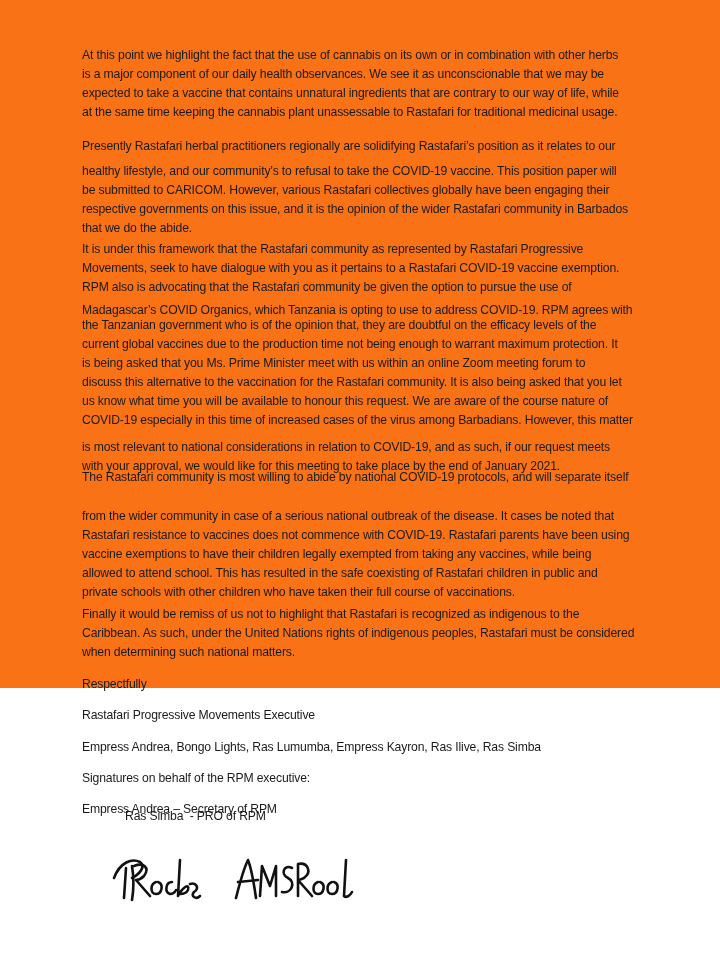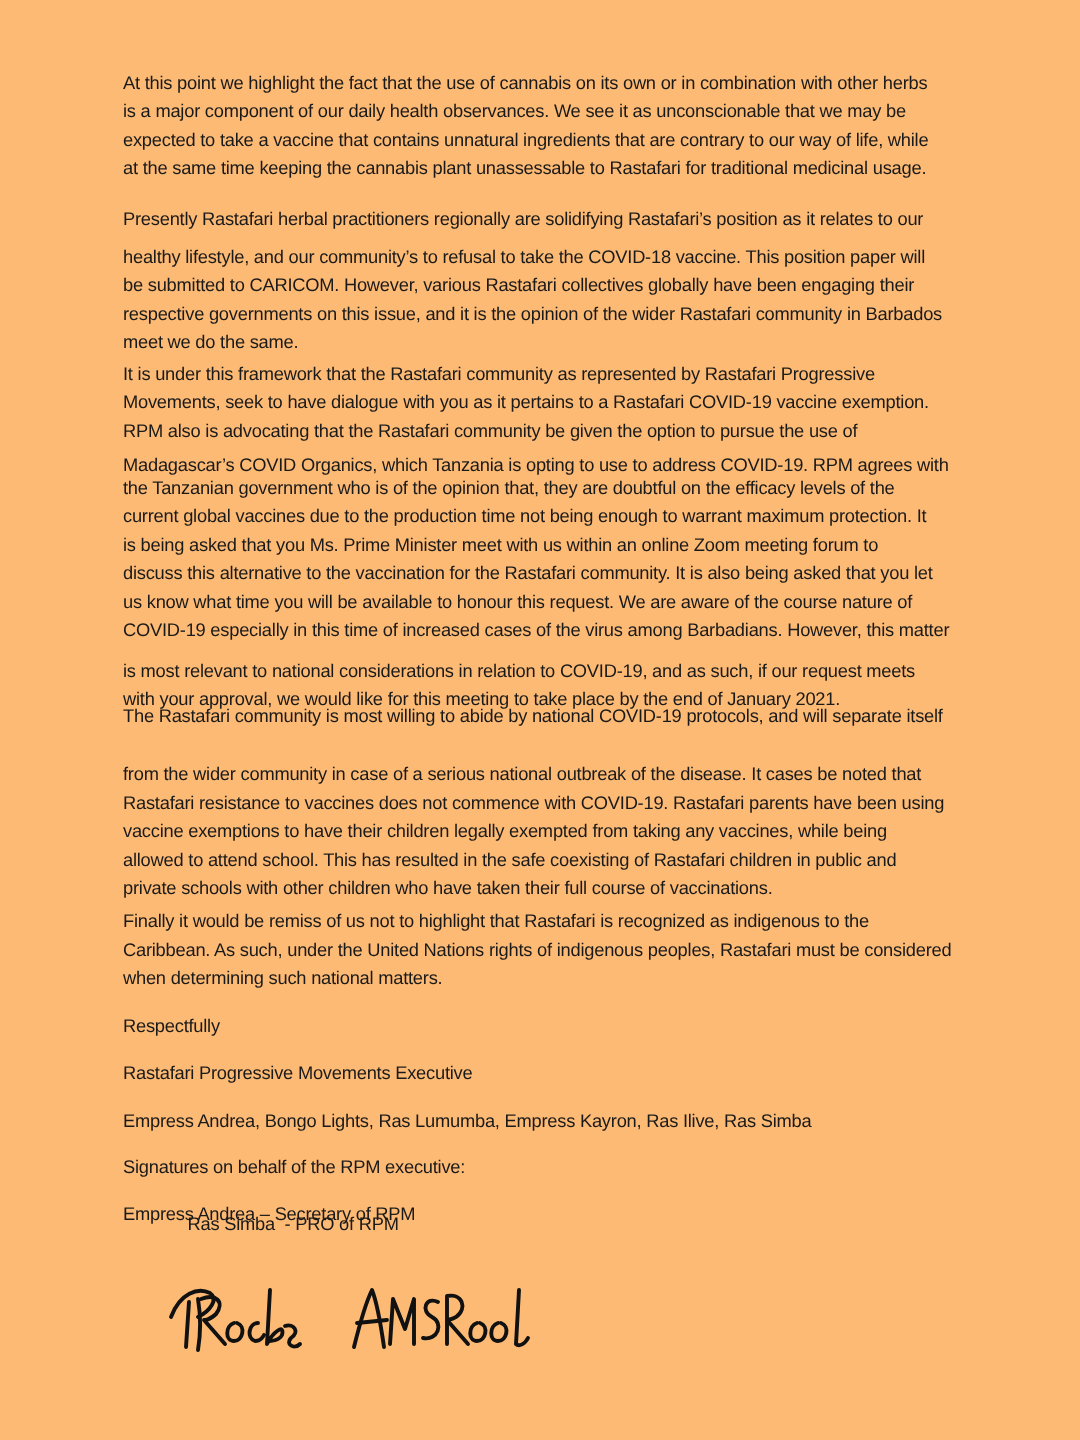--- a/index.html
+++ b/index.html
@@ -1,17 +1,17 @@
 <!DOCTYPE html>
 <html><head>
 <meta charset="utf-8">
 <style>
   html, body { margin: 0; padding: 0; background: #ffffff; }
   body { width: 720px; height: 960px; position: relative; overflow: hidden; }
-  .page { position: absolute; left: 0; top: 0; width: 720px; height: 960px; background: #fdba74; text-align: center; }
+  .page { position: absolute; left: 0; top: 0; width: 720px; height: 688px; background: #f97316; text-align: center; }
   .line {
     position: absolute; left: 82px;
     font-family: "Liberation Sans", sans-serif;
     font-size: 12.2px; color: #1a1a1a; white-space: nowrap;
     letter-spacing: -0.15px; line-height: 15px;
   }
   .sig { position: absolute; }
 </style>
 </head>
 <body>
@@ -20,24 +20,24 @@
 
   <div>
     <div class="line" style="top:48px">At this point we highlight the fact that the use of cannabis on its own or in combination with other herbs</div>
     <div class="line" style="top:67px">is a major component of our daily health observances. We see it as unconscionable that we may be</div>
     <div class="line" style="top:86px">expected to take a vaccine that contains unnatural ingredients that are contrary to our way of life, while</div>
     <div class="line" style="top:105px">at the same time keeping the cannabis plant unassessable to Rastafari for traditional medicinal usage.</div>
   </div>
 
   <div>
     <div class="line" style="top:139px">Presently Rastafari herbal practitioners regionally are solidifying Rastafari’s position as it relates to our</div>
-    <div class="line" style="top:164px">healthy lifestyle, and our community’s to refusal to take the COVID-18 vaccine. This position paper will</div>
+    <div class="line" style="top:164px">healthy lifestyle, and our community’s to refusal to take the COVID-19 vaccine. This position paper will</div>
     <div class="line" style="top:183px">be submitted to CARICOM. However, various Rastafari collectives globally have been engaging their</div>
     <div class="line" style="top:202px">respective governments on this issue, and it is the opinion of the wider Rastafari community in Barbados</div>
-    <div class="line" style="top:221px">meet we do the same.</div>
+    <div class="line" style="top:221px">that we do the abide.</div>
   </div>
 
   <div>
     <div class="line" style="top:242px">It is under this framework that the Rastafari community as represented by Rastafari Progressive</div>
     <div class="line" style="top:261px">Movements, seek to have dialogue with you as it pertains to a Rastafari COVID-19 vaccine exemption.</div>
     <div class="line" style="top:280px">RPM also is advocating that the Rastafari community be given the option to pursue the use of</div>
     <div class="line" style="top:303px">Madagascar’s COVID Organics, which Tanzania is opting to use to address COVID-19. RPM agrees with</div>
     <div class="line" style="top:318px">the Tanzanian government who is of the opinion that, they are doubtful on the efficacy levels of the</div>
     <div class="line" style="top:337px">current global vaccines due to the production time not being enough to warrant maximum protection. It</div>
     <div class="line" style="top:356px">is being asked that you Ms. Prime Minister meet with us within an online Zoom meeting forum to</div>

